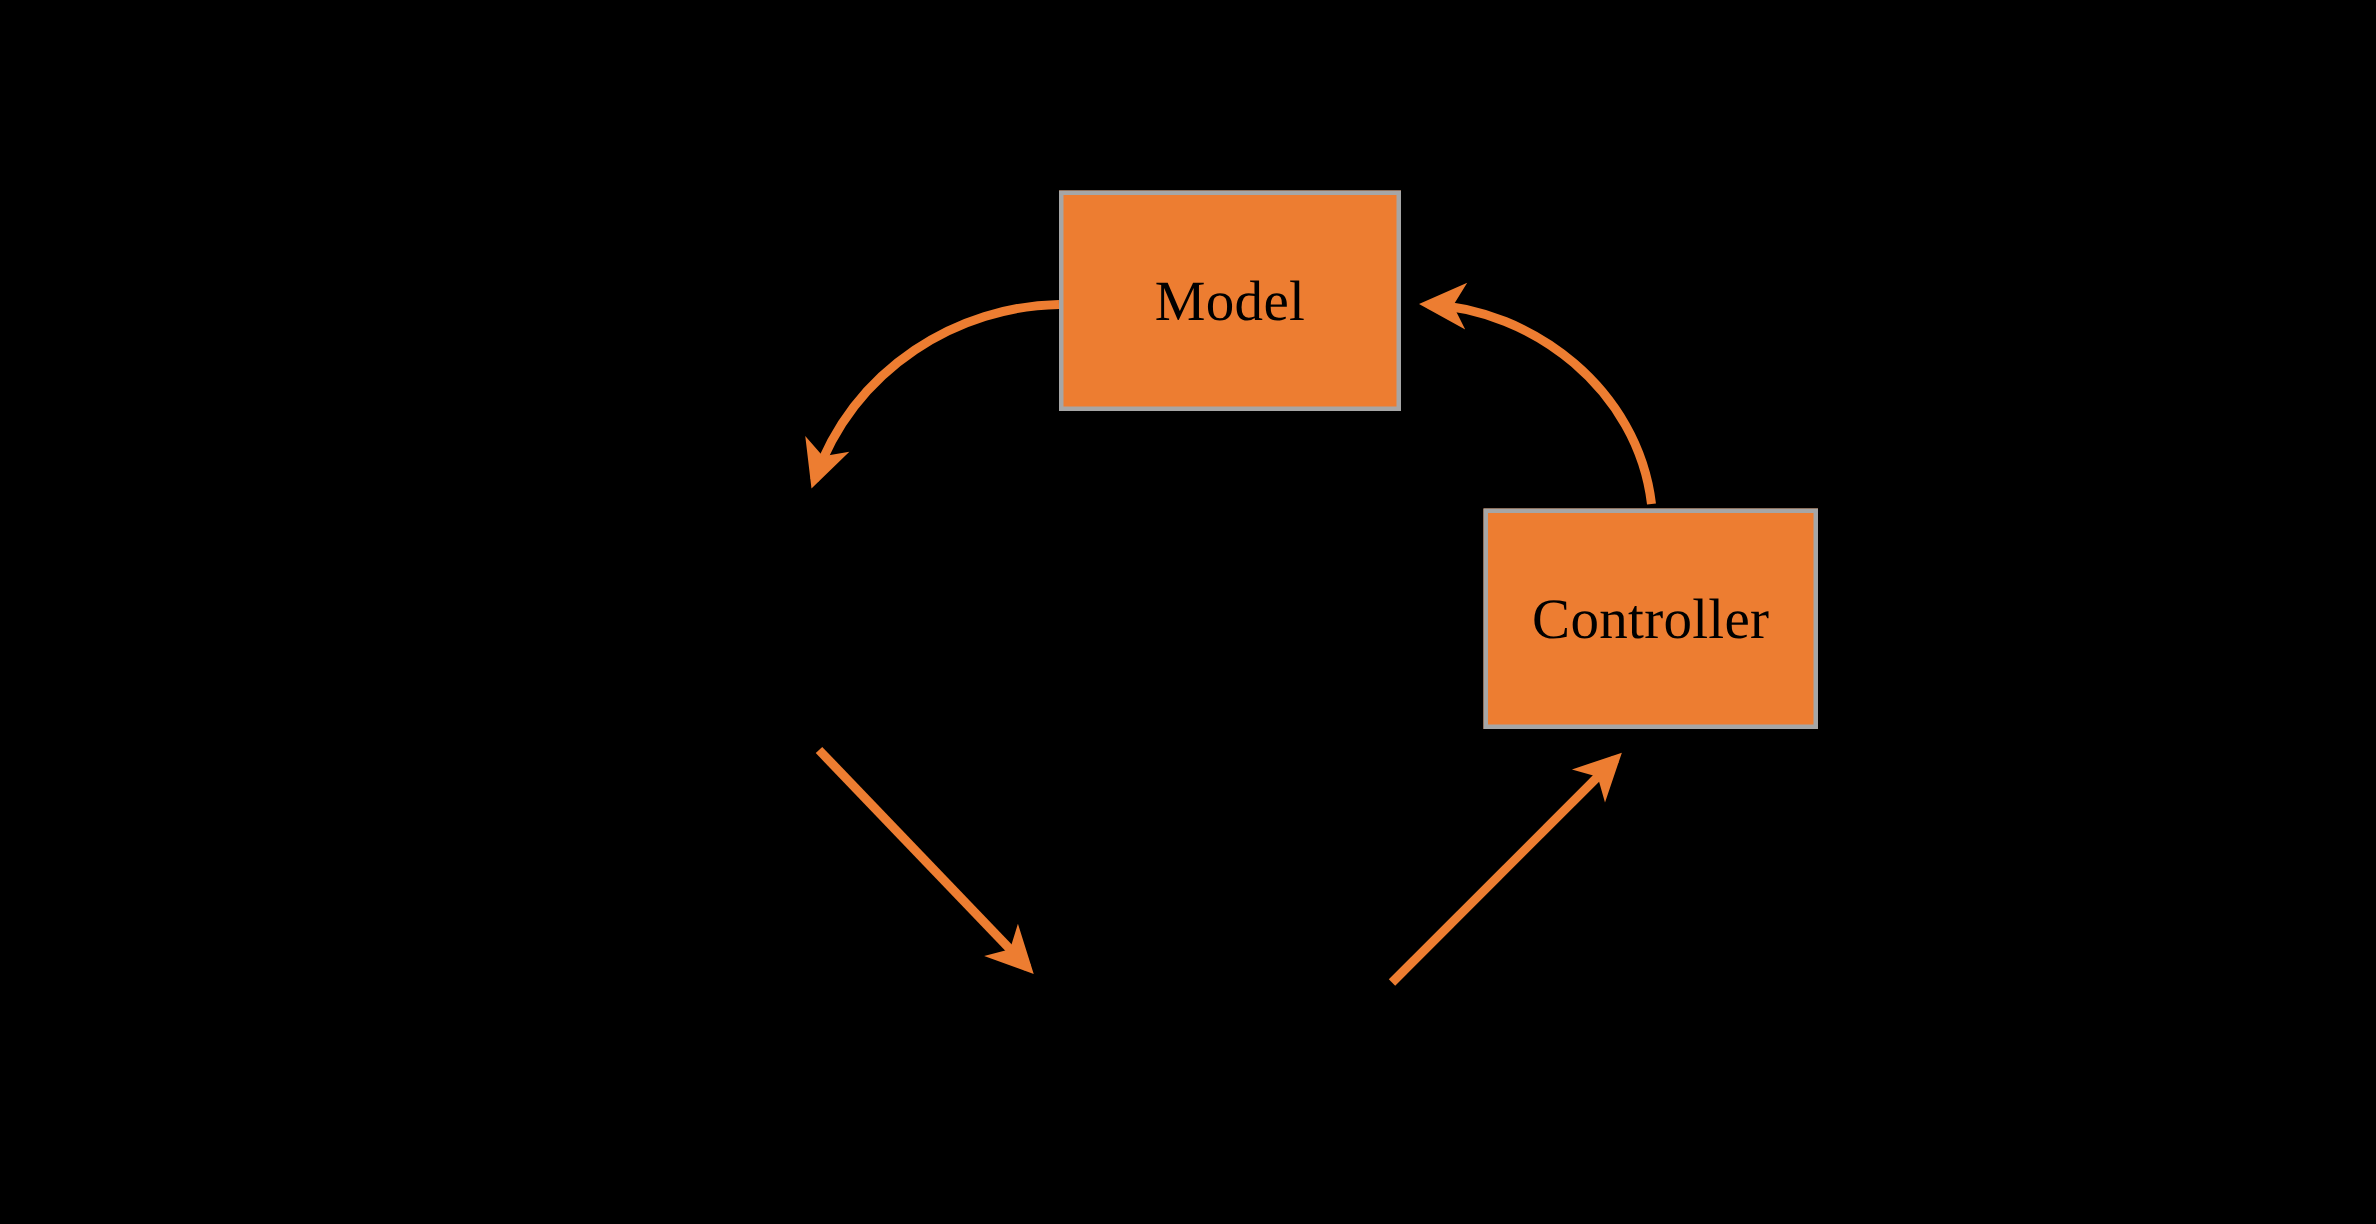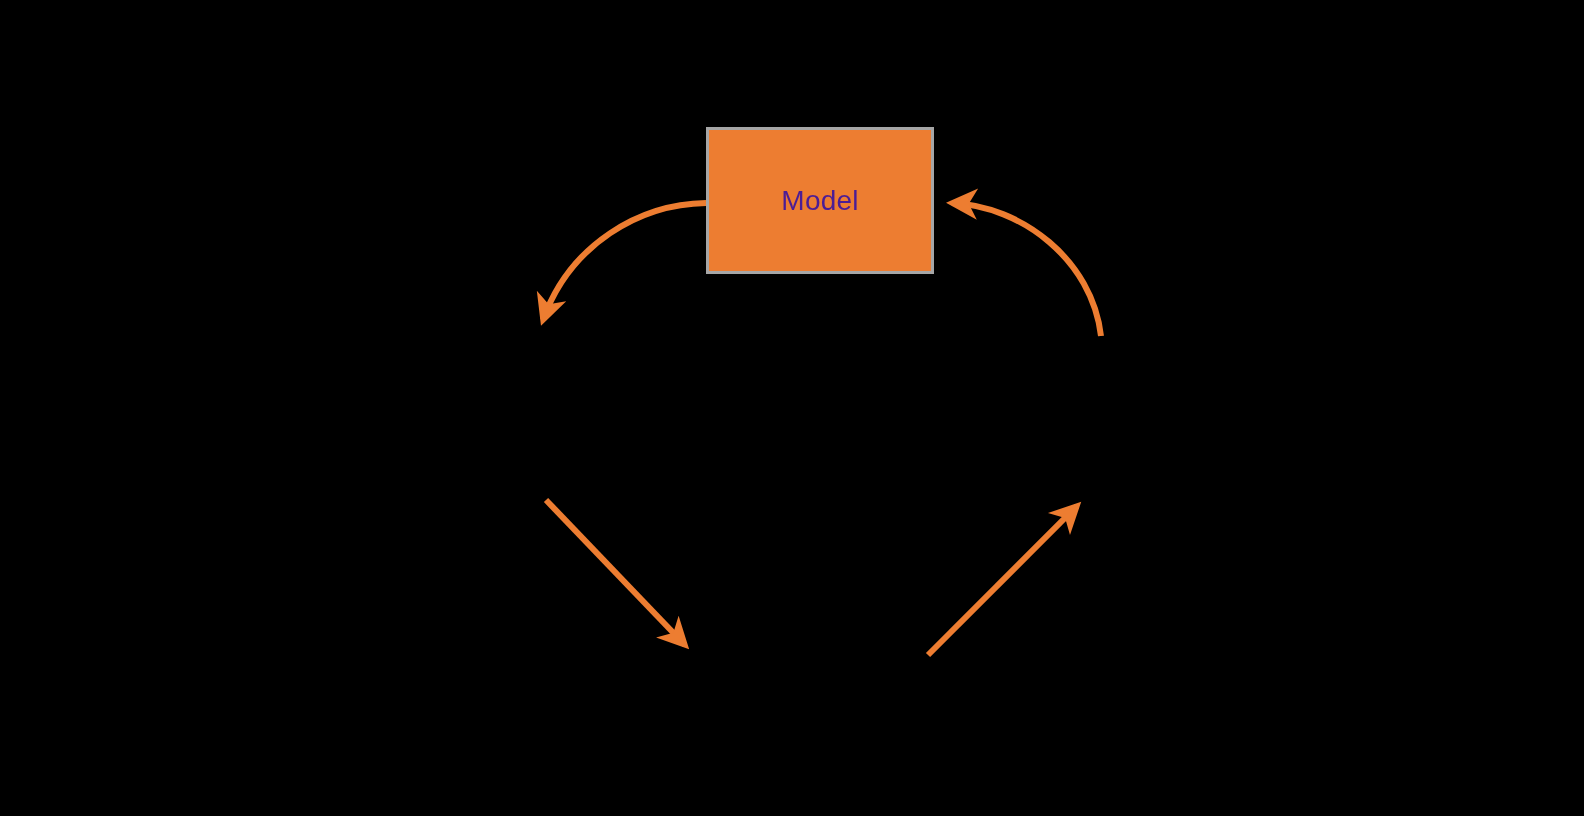--- a/index.html
+++ b/index.html
@@ -29,23 +29,23 @@
   .node-box {
     position: absolute;
     box-sizing: border-box;
     display: flex;
     align-items: center;
     justify-content: center;
     background: #ED7D31;
     border: 3px solid #A6A6A6;
   }
   .node-label {
-    color: #4c1d95;
-    font-family: Liberation Sans, sans-serif;
-    font-size: 28px;
+    color: #000000;
+    font-family: Liberation Serif, serif;
+    font-size: 38px;
     font-weight: 400;
     line-height: 1;
     letter-spacing: 0.2px;
     white-space: nowrap;
     user-select: none;
   }
   #node-model {
     left: 706px;
     top: 127px;
     width: 228px;
@@ -83,14 +83,17 @@
     <path d="M 546 500 L 685 645" fill="none" stroke="#ED7D31" stroke-width="6" marker-end="url(#arrow-head)"></path>
 
     <path d="M 928 655 L 1077 506" fill="none" stroke="#ED7D31" stroke-width="6" marker-end="url(#arrow-head)"></path>
   </svg>
 
   <div id="node-model" class="node-box">
     <span class="node-label">Model</span>
   </div>
 
 
+  <div id="node-controller" class="node-box">
+    <span class="node-label">Controller</span>
+  </div>
 
 </div>
 
 </body></html>

